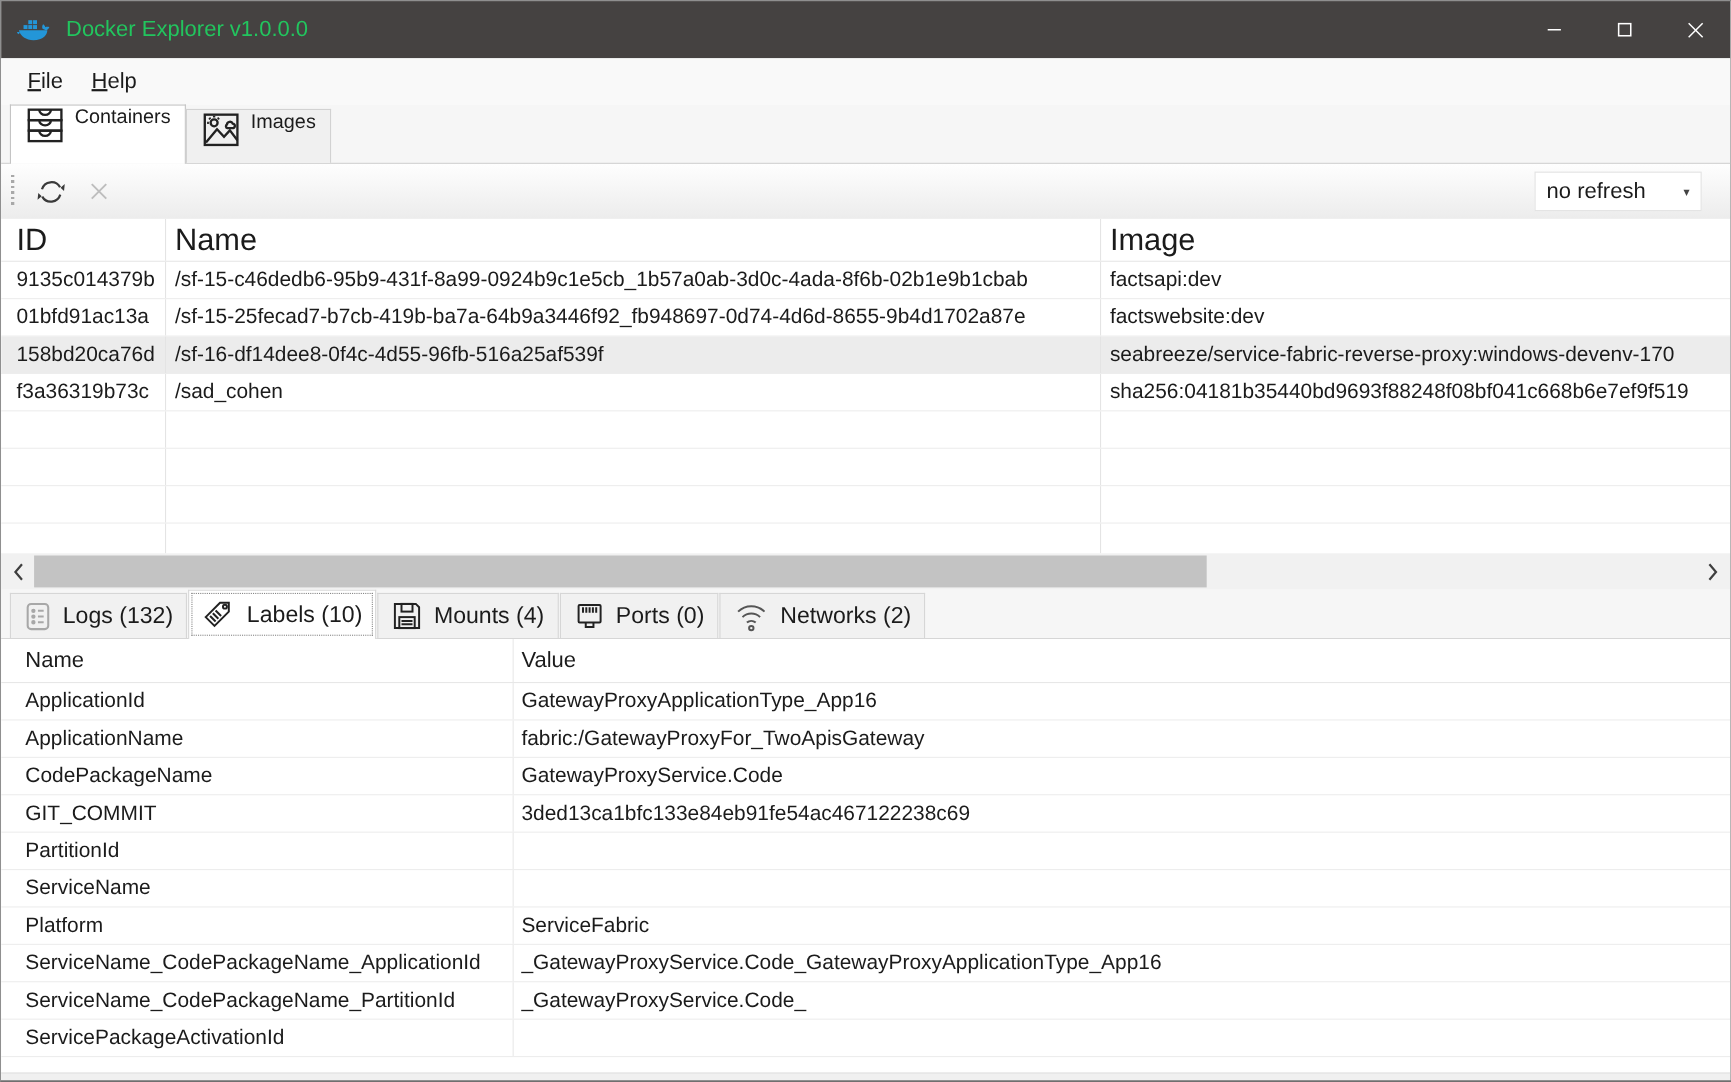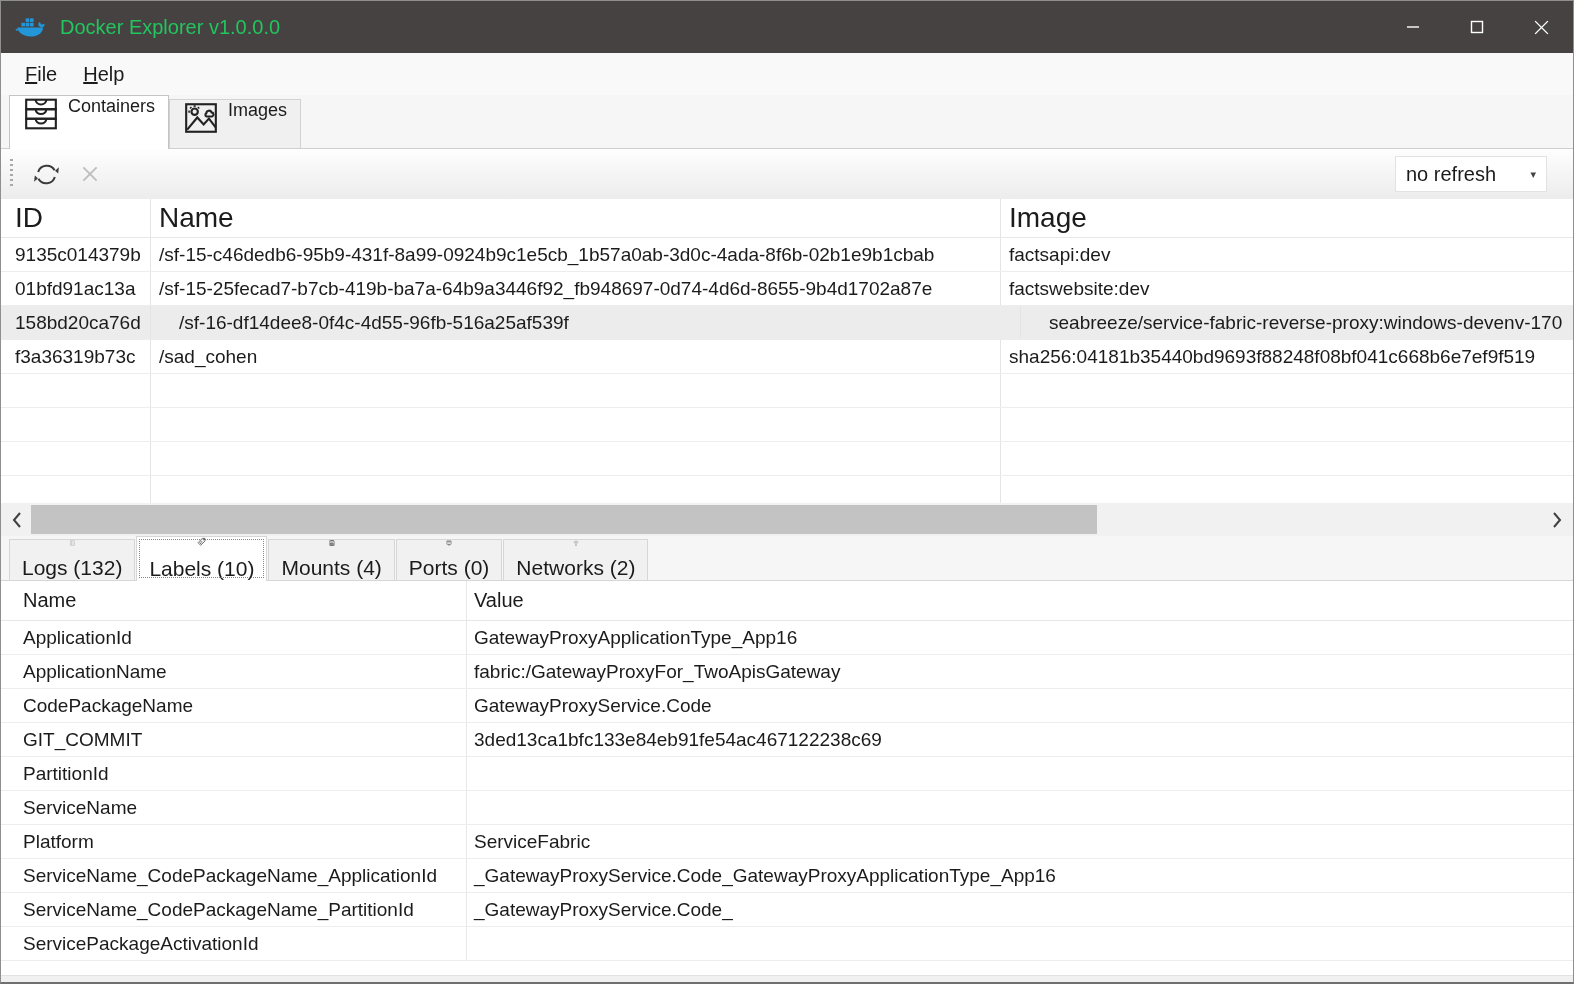--- a/index.html
+++ b/index.html
@@ -26,33 +26,33 @@
   
   .toolbar { height:50px; background:linear-gradient(#fefefe,#ececec); display:flex; align-items:center; padding-left:9px; flex:none; }
   .grip { width:3px; height:30px; background-image:repeating-linear-gradient(to bottom,#a8a8a8 0 2px,transparent 2px 5px); margin-right:14px; }
   .tool-btn { width:38px; height:38px; display:flex; align-items:center; justify-content:center; margin-right:6px; }
   .combo { margin-left:auto; margin-right:26px; width:152px; height:36px; background:#fff; border:1px solid #e2e2e2; display:flex; align-items:center; padding:0 10px; font-size:20px; }
   .combo .arrow { margin-left:auto; font-size:11px; color:#444; }
   
   .table1 { height:304px; flex:none; font-size:19px; overflow:hidden; background:#fff; }
   .t1-row { display:flex; height:34px; border-bottom:1px solid #ededed; }
   .t1-row.header { height:39px; font-size:28px; border-bottom:1px solid #e7e7e7; }
-  .t1-row.selected { background:#ececec;gap:20px; }
+  .t1-row.selected { background:#ececec; }
   .cell { display:flex; align-items:center; height:100%; white-space:nowrap; overflow:hidden; }
   .c-id { width:150px; padding-left:14px; border-right:1px solid #e4e4e4; flex:none; }
   .c-name { width:850px; padding-left:8px; border-right:1px solid #e4e4e4; flex:none; }
   .c-image { flex:1; padding-left:8px; }
   
   .hscroll { height:33px; background:#f1f1f1; position:relative; flex:none; }
   .hs-arrow { position:absolute; top:0; width:28px; height:33px; display:flex; align-items:center; justify-content:center; }
   .hs-arrow.left { left:2px; } .hs-arrow.right { right:2px; }
   .hs-thumb { position:absolute; left:30px; top:2px; width:1066px; height:29px; background:#c3c3c3; }
   
   .tabstrip2 { height:45px; background:#f6f6f6; border-bottom:1px solid #d6d6d6; display:flex; align-items:flex-end; padding-left:8px; flex:none; }
-  .detail-tab { display:flex; align-items:center; gap:10px; padding:0 12px; height:41px; background:#f1f1f1; border:1px solid #d6d6d6; border-bottom:none; font-size:21px; margin-right:1px; white-space:nowrap;flex-direction:column; }
+  .detail-tab { display:flex; align-items:center; gap:10px; padding:0 12px; height:41px; background:#f1f1f1; border:1px solid #d6d6d6; border-bottom:none; font-size:21px; margin-right:1px; white-space:nowrap; }
   .detail-tab.active { background:#fff; height:45px; margin-bottom:-1px; outline:1px dotted #878787; outline-offset:-4px; }
   
   .table2 { flex:1; font-size:19px; overflow:hidden; background:#fff; }
   .t2-row { display:flex; height:34px; border-bottom:1px solid #ededed; }
   .t2-row.header { height:40px; font-size:20px; border-bottom:1px solid #e7e7e7; }
   .c-n { width:466px; padding-left:22px; border-right:1px solid #e8e8e8; flex:none; }
   .c-v { flex:1; padding-left:7px; }
   .footer-strip { height:7px; background:#f0f0f0; border-top:1px solid #e2e2e2; flex:none; }
   svg { display:block; }
 </style>

